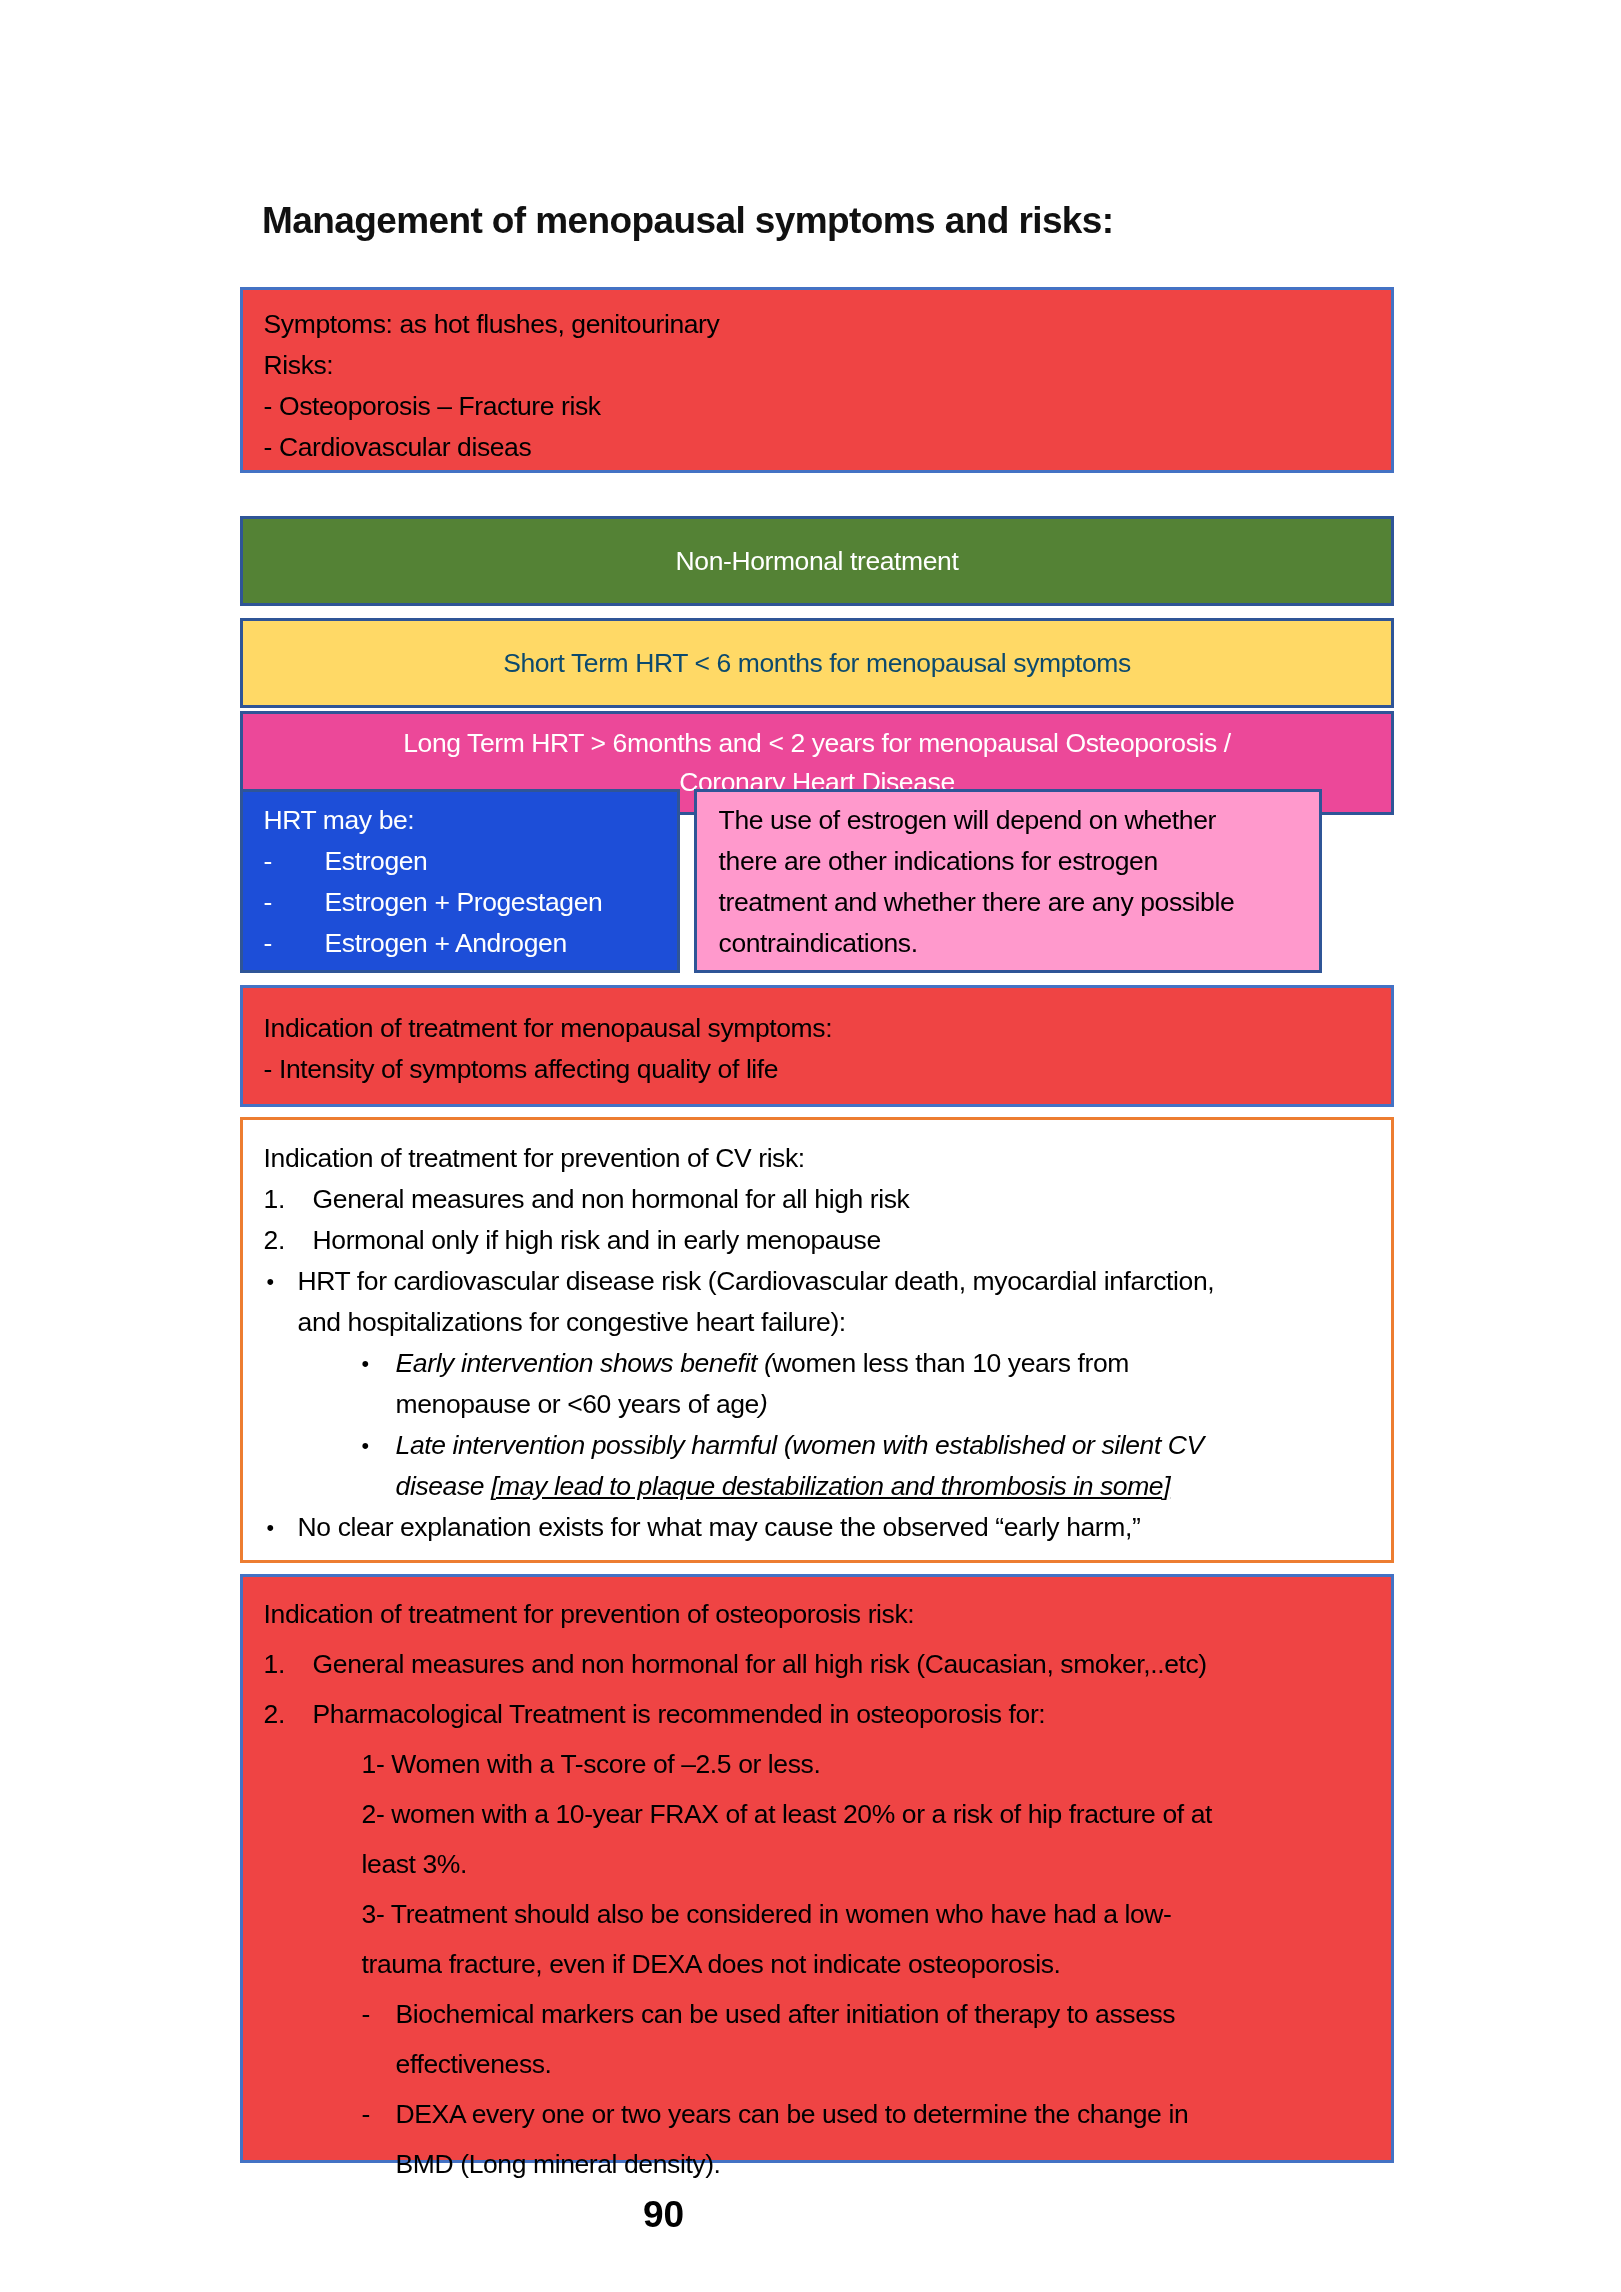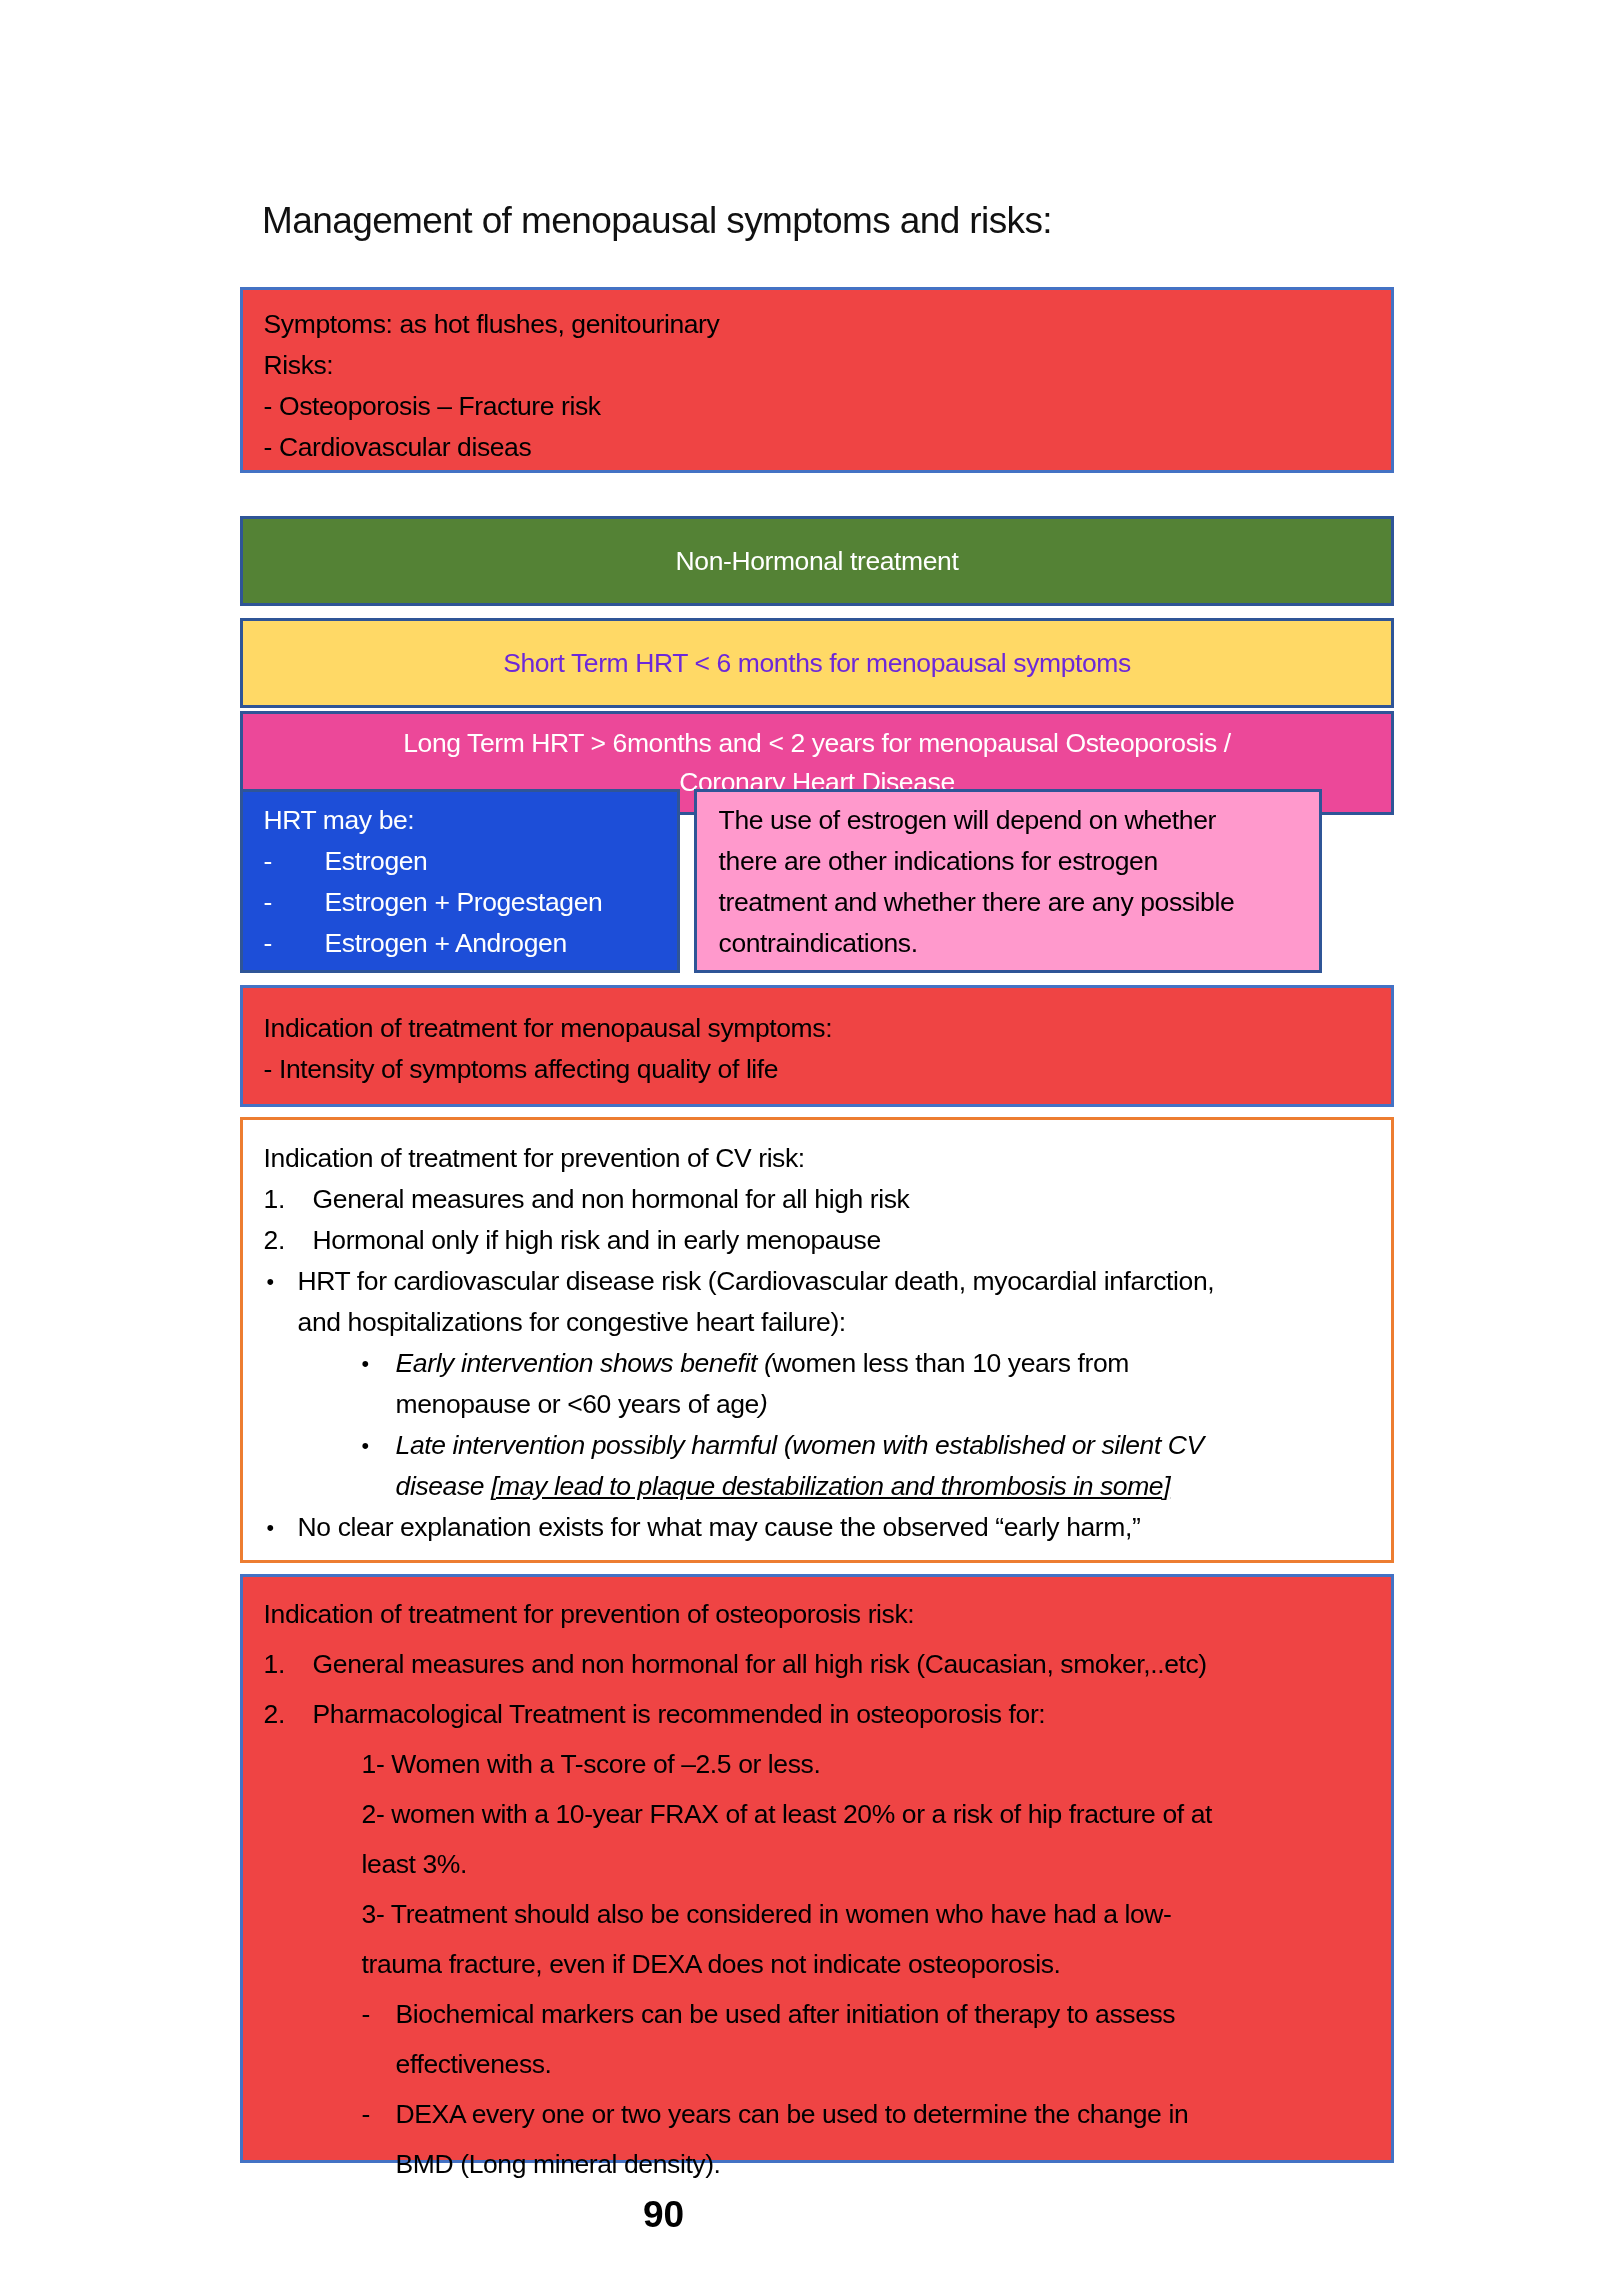--- a/index.html
+++ b/index.html
@@ -1,25 +1,25 @@
 <!DOCTYPE html>
 <html><head>
 <meta charset="utf-8">
 <style>
   html, body { margin: 0; padding: 0; background: #ffffff; }
   body { width: 1621px; height: 2293px; position: relative; overflow: hidden;
          font-family: "Liberation Sans", sans-serif; color: #000; }
   .abs { position: absolute; box-sizing: border-box; }
-  .title { left: 262px; top: 200px; font-size: 37px; font-weight: normal; letter-spacing: -0.6px; color: #111; white-space: nowrap; }
+  .title { left: 262px; top: 200px; font-size: 37px; font-weight: bold; letter-spacing: -0.6px; color: #111; white-space: nowrap; }
   .txt { font-size: 26.5px; line-height: 41px; letter-spacing: -0.4px; white-space: nowrap; }
   .box-outline { border: 3.9px solid #4472C4; background: #ef4444; }
   .box1 { left: 240px; top: 287px; width: 1154px; height: 186px; padding: 13.7px 0 0 20.6px; }
   .band { border: 3.9px solid #2F5597; display: flex; align-items: center; justify-content: center; text-align: center; margin-top: 28px; }
   .green { left: 240px; top: 488px; width: 1154px; height: 90px; background: #548235; color: #fff; }
-  .yellow { left: 240px; top: 590px; width: 1154px; height: 90px; background: #FFD966; color: #6d28d9; }
+  .yellow { left: 240px; top: 590px; width: 1154px; height: 90px; background: #FFD966; color: #0c4a6e; }
   .brown { left: 240px; top: 683px; width: 1154px; height: 104px; background: #ec4899; color: #fff; }
   .band .txt { white-space: normal; }
   .hrt-box { left: 240px; top: 789px; width: 440px; height: 184px; background: #1d4ed8; border: 3.9px solid #2F5597; color: #fff; padding: 7.8px 0 0 20.6px; }
   .pink-box { left: 694px; top: 789px; width: 628px; height: 184px; background: #FF99CC; border: 3.9px solid #2F5597; color: #000; padding: 7.8px 0 0 21.6px; }
   .ind-box { left: 240px; top: 985px; width: 1154px; height: 122px; padding: 19.6px 0 0 20.6px; }
   .cv-box { left: 240px; top: 1117px; width: 1154px; height: 446px; border: 3.9px solid #ED7D31; background: #fff; padding: 17.6px 0 0 20.6px; }
   .os-box { left: 240px; top: 1574px; width: 1154px; height: 589px; padding: 11.8px 0 0 20.6px; }
   .row { position: relative; height: 41px; }
   .os-box .row { height: 50px; line-height: 50px; }
   .marker { position: absolute; left: 0; top: 0; }

